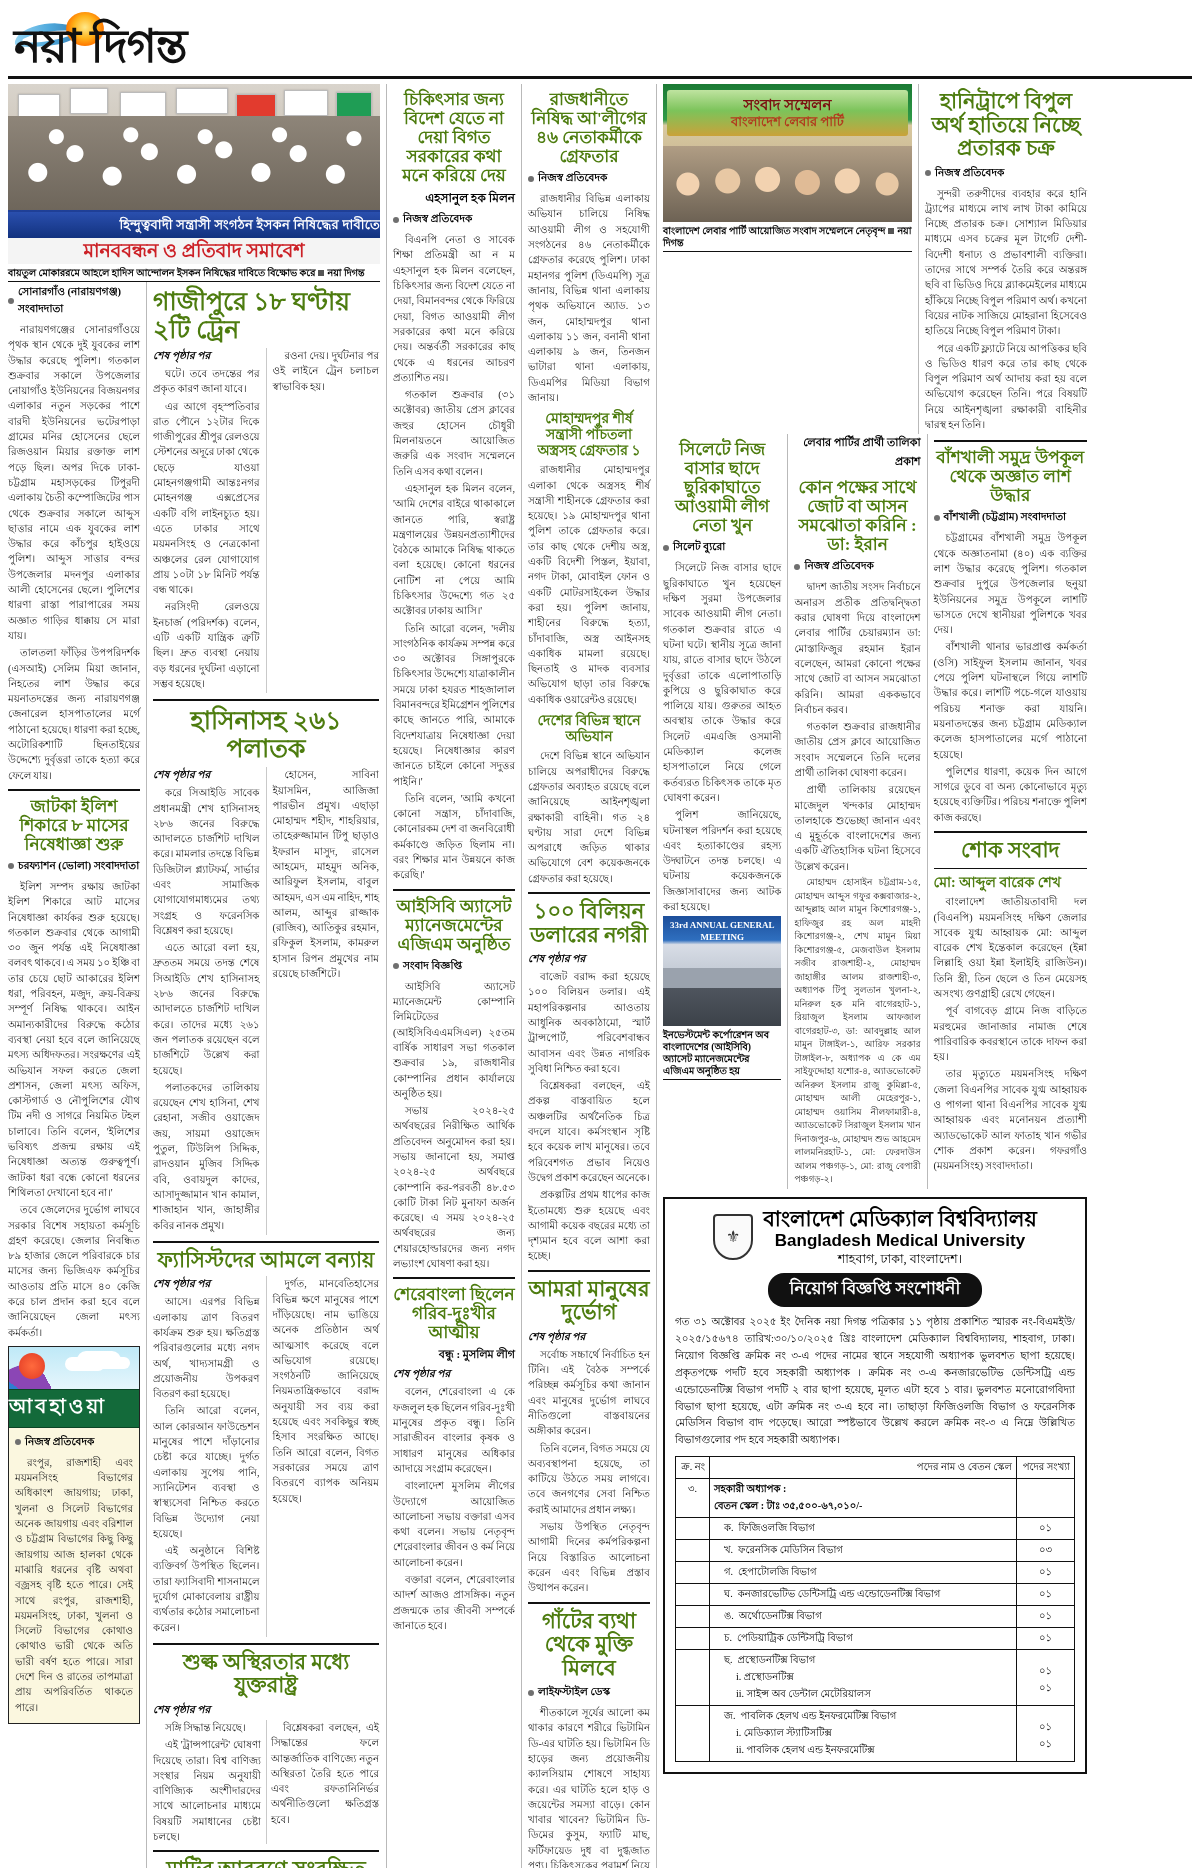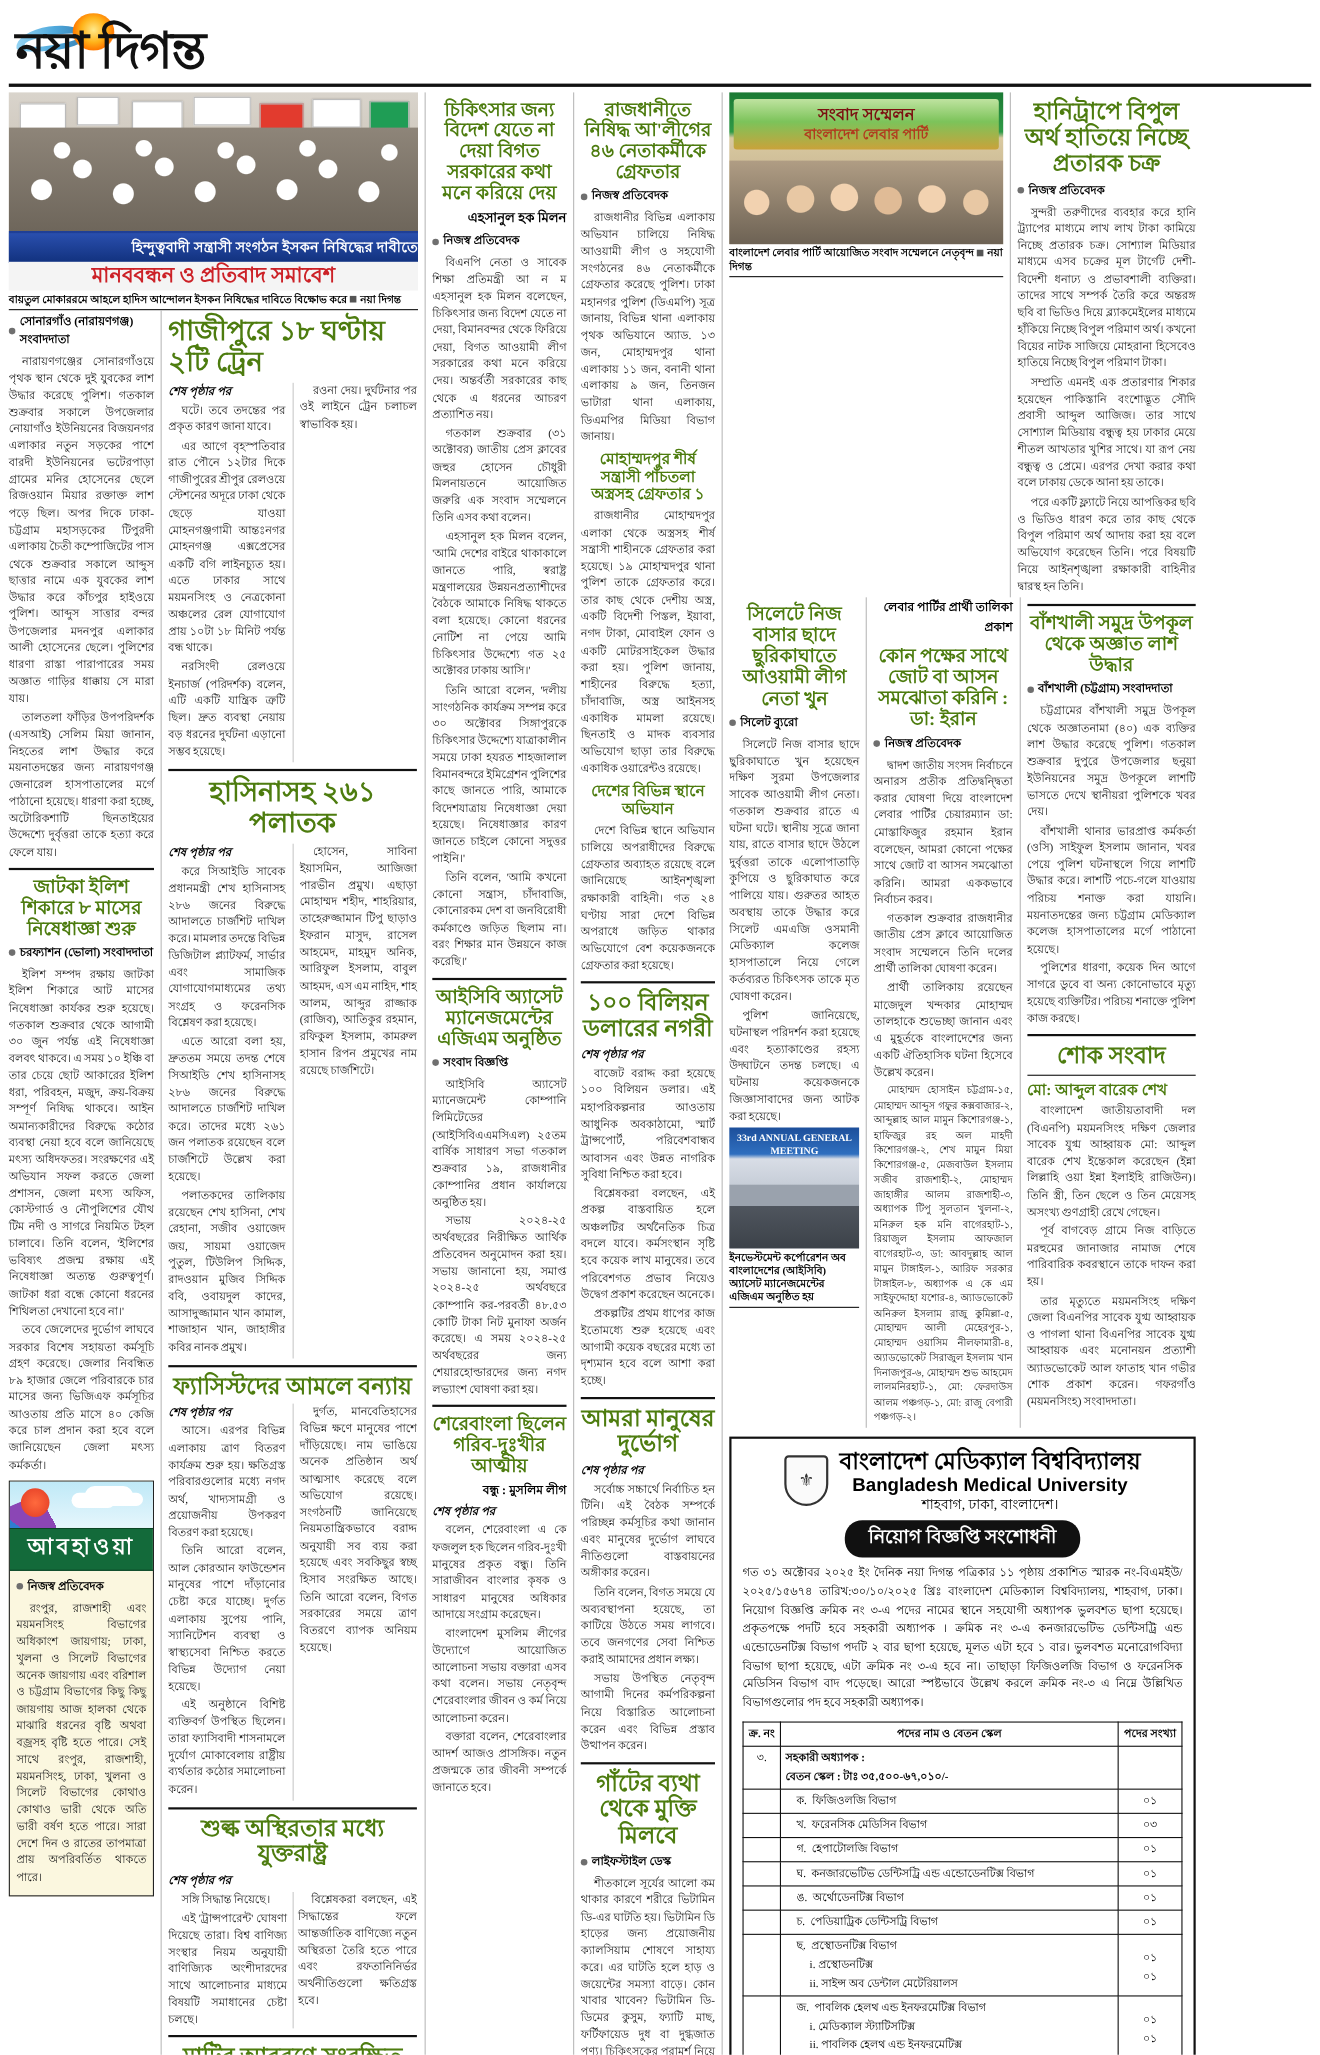--- a/index.html
+++ b/index.html
@@ -183,21 +183,21 @@
   }
   .w-rainbow .sun {
     position:absolute; left:10px; top:6px; width:26px; height:26px; border-radius:50%;
     background: radial-gradient(circle,#ff6a3d,#e23a24);
   }
   .w-rainbow .cloud {
     position:absolute; right:18px; top:4px; width:44px; height:18px; border-radius:12px;
     background:#fff; box-shadow: -14px 4px 0 -2px #fff, 12px 3px 0 -3px #fff;
   }
   .w-title {
-    background: #136a3a; color: #fff; text-align: center;
+    background: #136a3a; color: #fff; text-align: left;
     font-size: 20px; font-weight: bold; letter-spacing: 3px; padding: 1px 0 3px;
     border-top:1px solid #0b4425; border-bottom:1px solid #0b4425;
   }
   .w-body { padding: 4px 6px 6px; }
 
   
   .ad {
     border: 2px solid #111; margin-top: 8px; padding: 8px 10px 10px; background:#fff;
   }
   .ad-head { display: flex; align-items: center; gap: 10px; justify-content: center; }
@@ -213,21 +213,21 @@
   .ad-t3 { font-size: 12.5px; line-height: 1.3; }
   .ad-pill {
     margin: 6px auto 7px; display: block; width: fit-content;
     background: #111; color: #fff; font-size: 17px; font-weight: bold;
     padding: 2px 22px 4px; border-radius: 16px;
   }
   .ad-body { font-size: 10.4px; line-height: 1.62; text-align: justify; }
   .ad-body b { font-weight: normal; margin-top: 40px; }
   .ad-table { width: 100%; border-collapse: collapse; margin-top: 7px; font-size: 10px; }
   .ad-table th, .ad-table td { border: 1px solid #111; padding: 2px 4px; vertical-align: top; }
-  .ad-table th { text-align: center; font-weight: bold; }
+  .ad-table th { text-align: right; font-weight: normal; }
   .ad-table td.c { text-align: center; width: 34px; }
   .ad-table td.num { text-align: center; width: 58px; }
   .ad-sub { padding-left: 10px; }
 
   .two { column-count: 2; column-gap: 10px; column-rule: 1px solid #c9c9c9; }
 </style>
 </head>
 <body>
 
 <div class="page">
@@ -485,21 +485,20 @@
         <div class="colsep"></div>
 
         <div style="width:164px">
           <div class="hl hl-lg">হানিট্রাপে বিপুল অর্থ হাতিয়ে নিচ্ছে প্রতারক চক্র</div>
           <div class="credit">
               <span class="dot"></span>
               <span>নিজস্ব প্রতিবেদক</span>
             </div>
           <div class="body">
             <p>সুন্দরী তরুণীদের ব্যবহার করে হানি ট্র্যাপের মাধ্যমে লাখ লাখ টাকা কামিয়ে নিচ্ছে প্রতারক চক্র। সোশ্যাল মিডিয়ার মাধ্যমে এসব চক্রের মূল টার্গেট দেশী-বিদেশী ধনাঢ্য ও প্রভাবশালী ব্যক্তিরা। তাদের সাথে সম্পর্ক তৈরি করে অন্তরঙ্গ ছবি বা ভিডিও দিয়ে ব্ল্যাকমেইলের মাধ্যমে হাঁকিয়ে নিচ্ছে বিপুল পরিমাণ অর্থ। কখনো বিয়ের নাটক সাজিয়ে মোহরানা হিসেবেও হাতিয়ে নিচ্ছে বিপুল পরিমাণ টাকা।</p>
-            <p>সম্প্রতি এমনই এক প্রতারণার শিকার হয়েছেন পাকিস্তানি বংশোদ্ভূত সৌদি প্রবাসী আব্দুল আজিজ। তার সাথে সোশ্যাল মিডিয়ায় বন্ধুত্ব হয় ঢাকার মেয়ে শীতল আখতার খুশির সাথে। যা রূপ নেয় বন্ধুত্ব ও প্রেমে। এরপর দেখা করার কথা বলে ঢাকায় ডেকে আনা হয় তাকে।</p>
             <p>পরে একটি ফ্ল্যাটে নিয়ে আপত্তিকর ছবি ও ভিডিও ধারণ করে তার কাছ থেকে বিপুল পরিমাণ অর্থ আদায় করা হয় বলে অভিযোগ করেছেন তিনি। পরে বিষয়টি নিয়ে আইনশৃঙ্খলা রক্ষাকারী বাহিনীর দ্বারস্থ হন তিনি।</p>
           </div>
         </div>
       </div>
 
       <div style="display:flex">
 
         <div style="width:122px">
           <div class="hl hl-md">সিলেটে নিজ বাসার ছাদে ছুরিকাঘাতে আওয়ামী লীগ নেতা খুন</div>
           <div class="credit">

